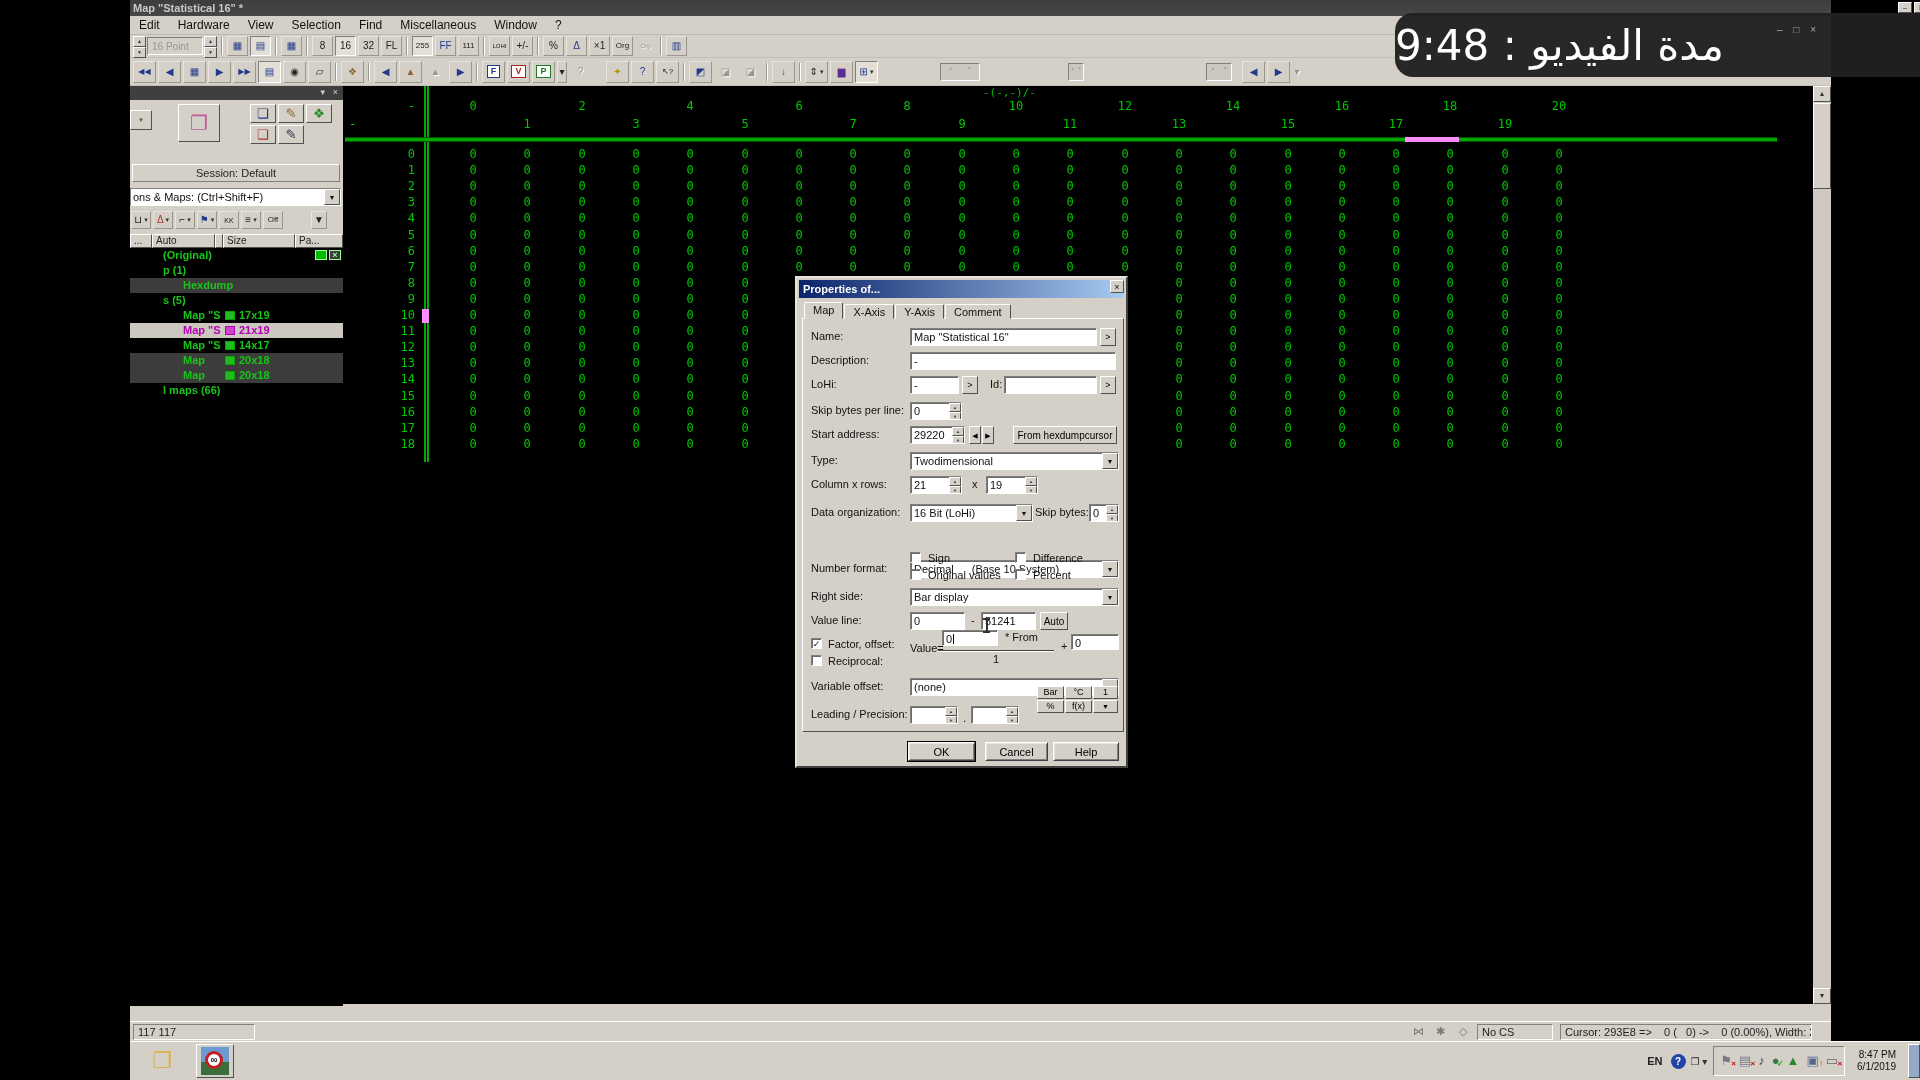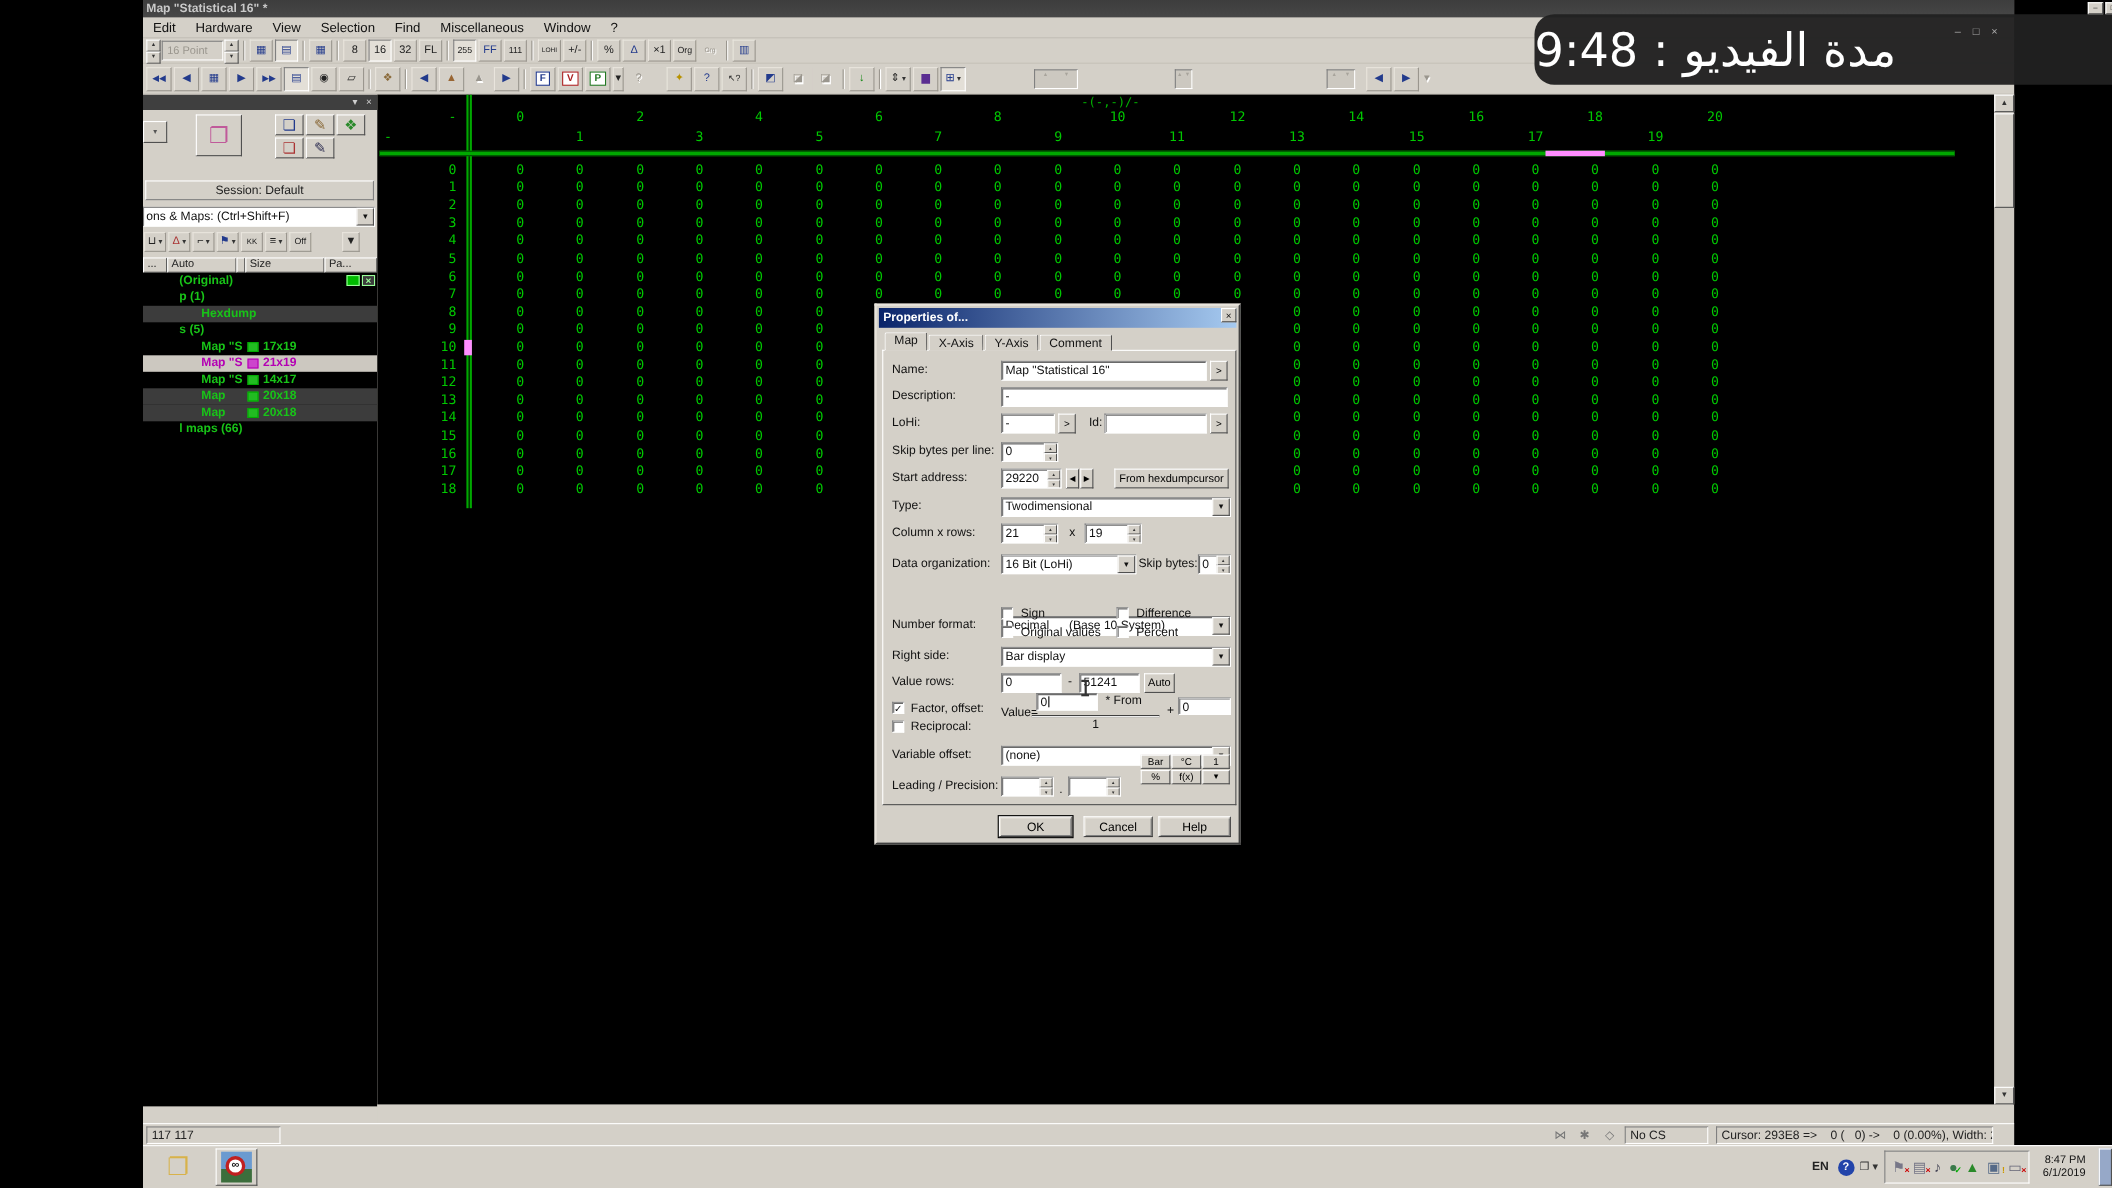--- a/index.html
+++ b/index.html
@@ -1081,21 +1081,21 @@
     <span class="dlab" style="left:222px;">Percent</span>
   </div>
   <div class="drow" style="left:14px;top:310px;width:308px;">
     <span class="dlab">Right side:</span>
     <span class="ddbox" style="left:99px;width:209px;">
       <span class="ddval">Bar display</span>
         <span class="ddbtn">▼</span>
     </span>
   </div>
   <div class="drow" style="left:14px;top:334px;width:308px;">
-    <span class="dlab">Value rows:</span>
+    <span class="dlab">Value line:</span>
     <span class="inp" style="left:99px;width:55px;">0</span>
     <span class="dlab" style="left:160px;">-</span>
     <span class="inp" style="left:170px;width:55px;">51241</span>
     <button class="gtb" style="left:229px;width:28px;font-size:10px;">Auto</button>
   </div>
   <div class="drow" style="left:14px;top:358px;width:308px;">
     <span class="cb checked"></span>
     <span class="dlab" style="left:17px;">Factor, offset:</span>
   </div>
   <div class="drow" style="left:14px;top:375px;width:308px;">

